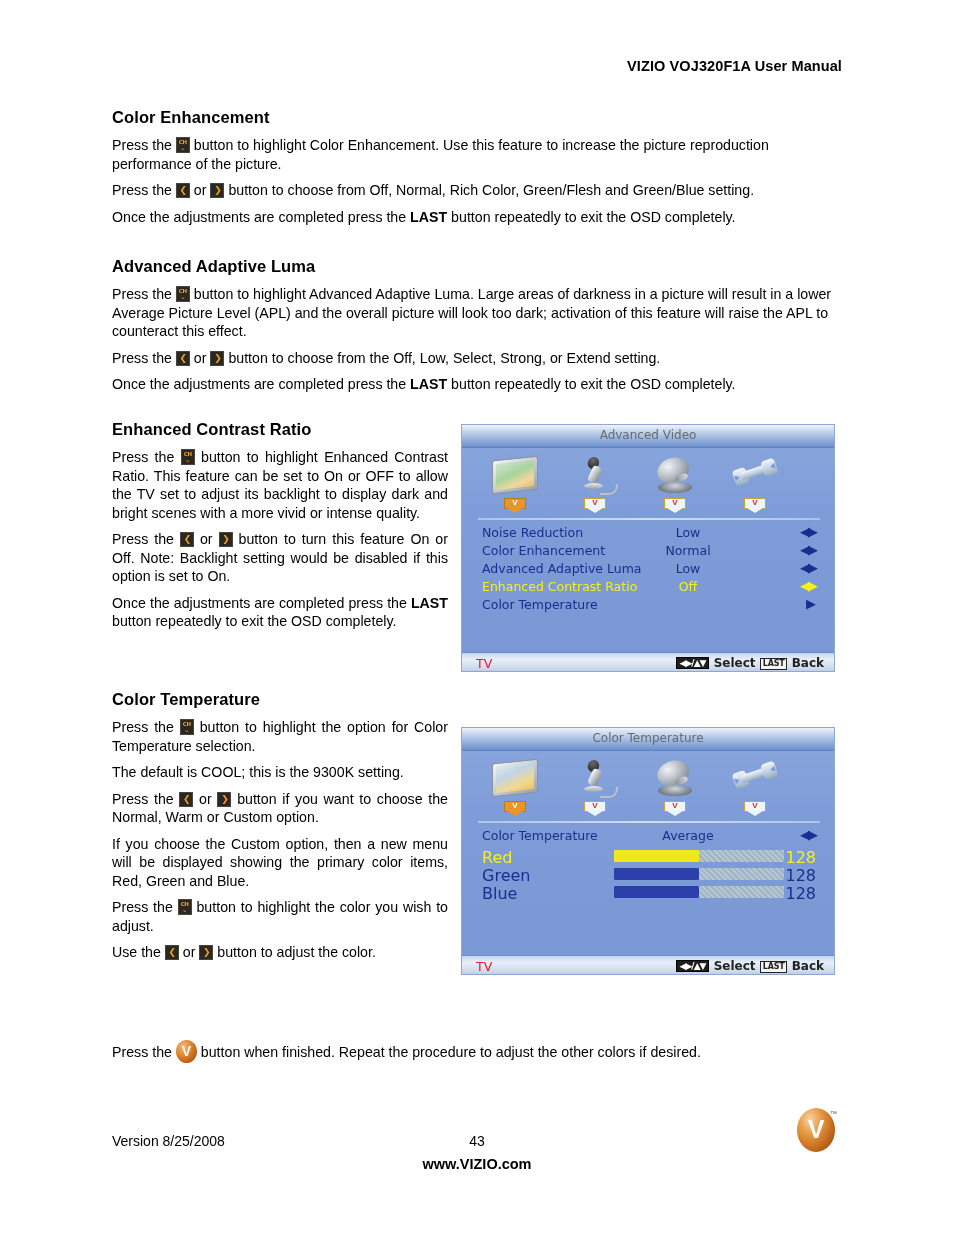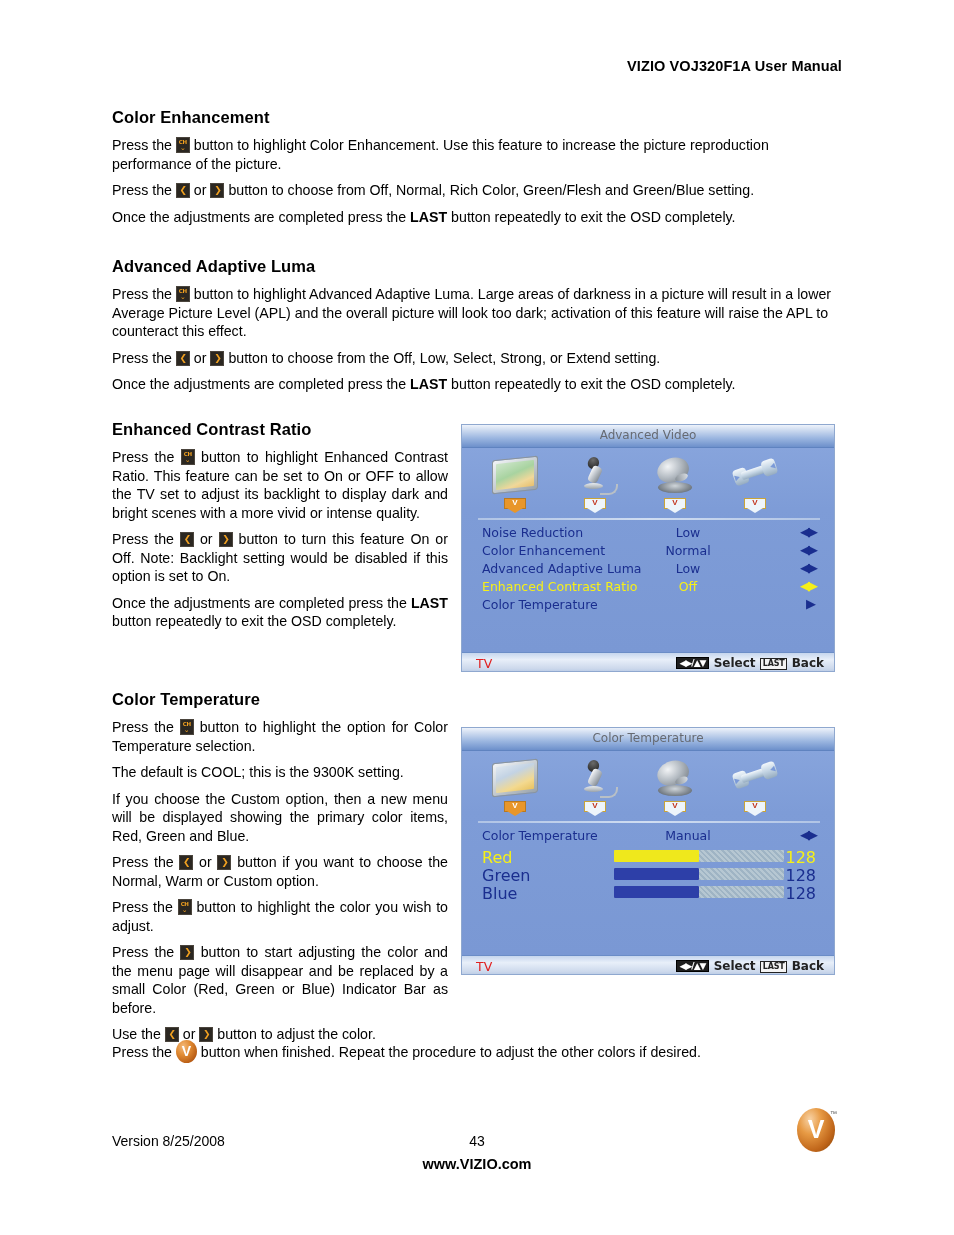--- a/index.html
+++ b/index.html
@@ -621,37 +621,32 @@
   </div>
 
   <div class="col-left" style="top:690px;">
     <h2 class="section-title">Color Temperature</h2>
     <p class="body just">
       <span>Press the</span>
       <span class="btn-ico ico-ch"><span class="l1">CH</span><span class="l2">⌄</span></span>
       <span>button to highlight the option for Color Temperature selection.</span>
     </p>
     <p class="body">The default is COOL; this is the 9300K setting.</p>
-    <p class="body just">If you choose the Custom option, then a new menu will be displayed showing the primary color items, Red, Green and Blue.</p>
     <p class="body just">
       <span>Press the</span>
       <span class="btn-ico ico-lr">❮</span>
       <span>or</span>
       <span class="btn-ico ico-lr">❯</span>
       <span>button if you want to choose the Normal, Warm or Custom option.</span>
     </p>
+    <p class="body just">If you choose the Custom option, then a new menu will be displayed showing the primary color items, Red, Green and Blue.</p>
     <p class="body just">
       <span>Press the</span>
       <span class="btn-ico ico-ch"><span class="l1">CH</span><span class="l2">⌄</span></span>
       <span>button to highlight the color you wish to adjust.</span>
-    </p>
-    <p class="body just">
-      <span>Press the</span>
-      <span class="btn-ico ico-lr">❯</span>
-      <span>button to start adjusting the color and the menu page will disappear and be replaced by a small Color (Red, Green or Blue) Indicator Bar as before.</span>
     </p>
     <p class="body">
       <span>Use the</span>
       <span class="btn-ico ico-lr">❮</span>
       <span>or</span>
       <span class="btn-ico ico-lr">❯</span>
       <span>button to adjust the color.</span>
     </p>
   </div>
 
@@ -719,21 +714,21 @@
             <div class="v">V</div>
           </div>
         </div>
       </div>
 
       <div class="divider"></div>
 
       <div class="menu-list">
         <div class="menu-row" style="height:20px;">
           <span class="lbl">Color Temperature</span>
-          <span class="val">Manual</span>
+          <span class="val">Average</span>
           <span class="arw">◀▶</span>
         </div>
         <div class="slider-row red">
           <span class="lbl">Red</span>
           <span class="track">
               <span class="fill" style="width:50%"></span>
             </span>
           <span class="num">128</span>
         </div>
         <div class="slider-row">

